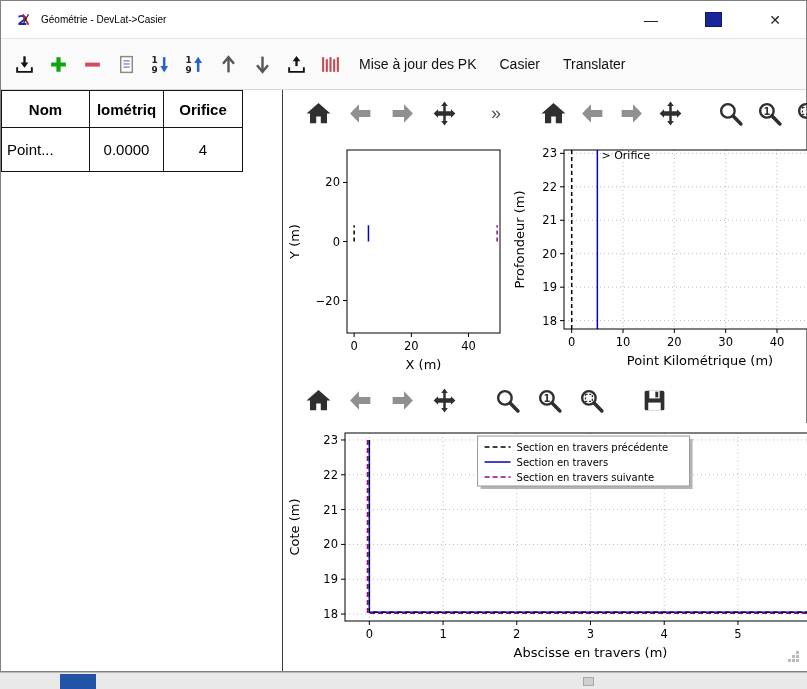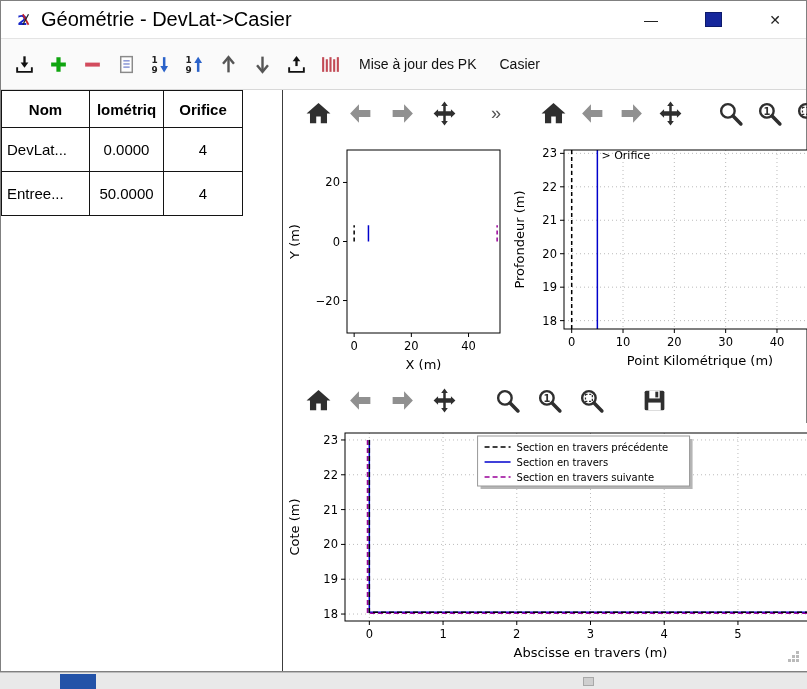--- a/index.html
+++ b/index.html
@@ -1,21 +1,21 @@
 <!DOCTYPE html>
 <html><head>
 <meta charset="utf-8">
 <style>
   *{margin:0;padding:0;box-sizing:border-box;}
   html,body{width:807px;height:689px;}
   body{font-family:"Liberation Sans",sans-serif;background:#e9e9e9;overflow:hidden;}
   .window{position:relative;width:807px;height:672px;background:#fff;border:1px solid #808080;display:flex;flex-direction:column;}
   
   .titlebar{height:37px;flex:0 0 auto;display:flex;align-items:center;padding-left:10px;background:#fff;}
-  .titlebar .title{margin-left:9px;font-size:20px;color:#000;white-space:nowrap;}
+  .titlebar .title{margin-left:9px;font-size:10px;color:#000;white-space:nowrap;}
   .win-controls{margin-left:auto;display:flex;height:100%;}
   .win-btn{width:62px;border:none;background:transparent;font-size:14px;color:#222;display:flex;align-items:center;justify-content:center;cursor:default;}
   .max-glyph{display:inline-block;width:17px;height:15px;background:#16279c;border:1px solid #0d1a6b;}
   
   .toolbar{height:52px;flex:0 0 auto;border-top:1px solid #e4e4e4;border-bottom:1px solid #d8d8d8;background:#fafafa;display:flex;align-items:center;padding:0 8px;gap:3px;}
   .tb-btn{width:31px;height:30px;border:none;background:transparent;display:flex;align-items:center;justify-content:center;}
   .ic20{width:21px;height:21px;}
   .tb-text{border:none;background:transparent;font-size:14px;color:#111;padding:0 10px;height:30px;white-space:nowrap;}
   
   .main{flex:1;display:flex;min-height:0;background:#fff;}
@@ -204,47 +204,43 @@
           <use href="#i-export"></use>
         </svg>
       </button>
     <button class="tb-btn">
         <svg class="ic20">
           <use href="#i-stripes"></use>
         </svg>
       </button>
     <button class="tb-text">Mise à jour des PK</button>
     <button class="tb-text">Casier</button>
+    <button class="tb-text">Translater</button>
   </div>
 
   <div class="main">
 
     <div class="left-panel">
       <table>
         <colgroup>
             <col class="c-nom">
             <col class="c-pk">
             <col class="c-pts">
           </colgroup>
         <thead>
           <tr>
             <th>Nom</th>
             <th>lométriq</th>
             <th>Orifice</th>
           </tr>
         </thead>
         <tbody>
           <tr>
-            <td class="nom">DevLat...</td>
+            <td class="nom">Point...</td>
             <td>0.0000</td>
-            <td>4</td>
-          </tr>
-          <tr>
-            <td class="nom">Entree...</td>
-            <td>50.0000</td>
             <td>4</td>
           </tr>
         </tbody>
       </table>
     </div>
 
     <div class="right-panel">
       <div class="top-plots">
 
         <div class="plot-block plan">

